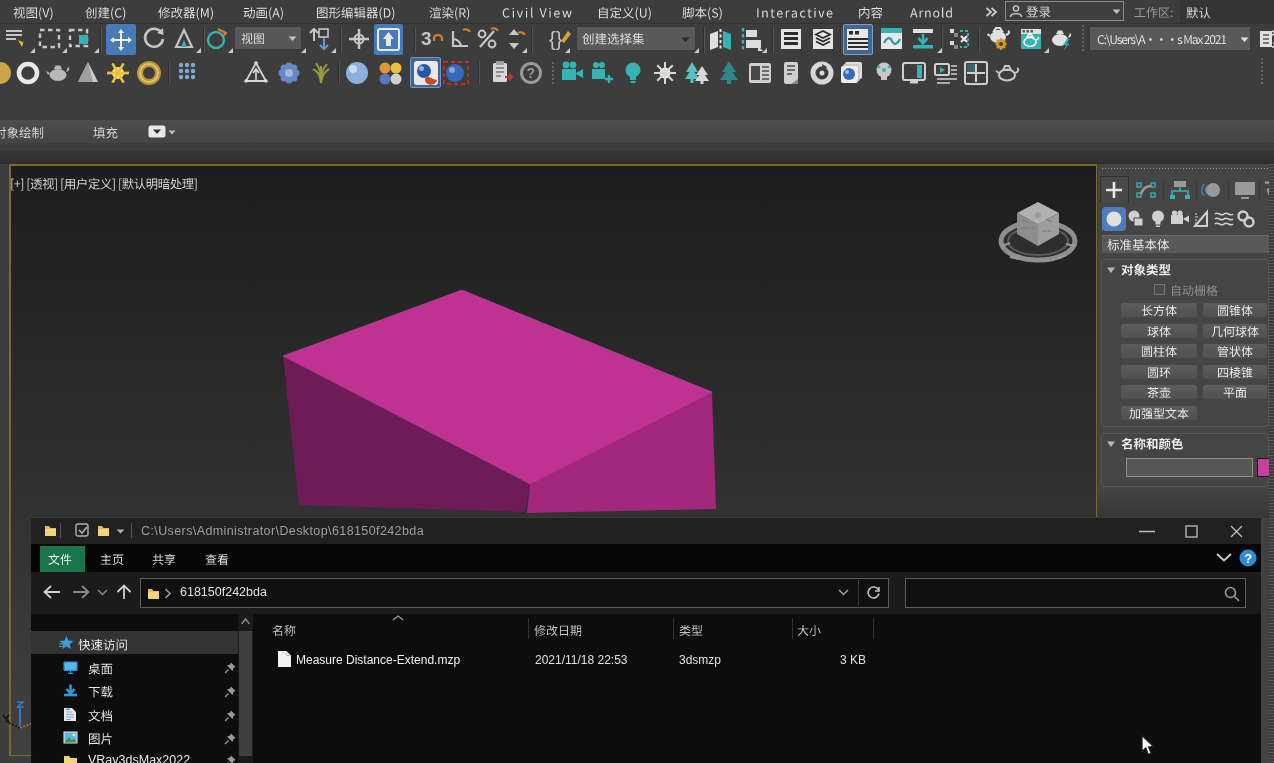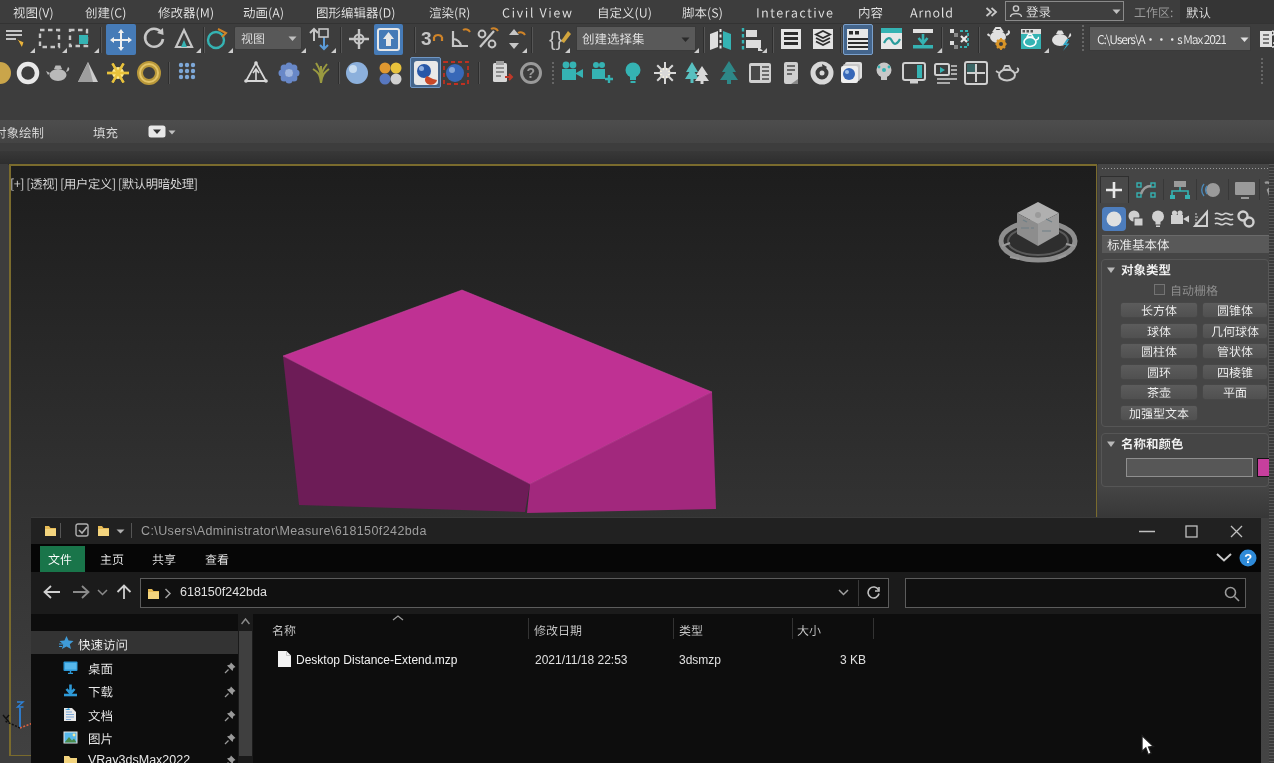--- a/index.html
+++ b/index.html
@@ -662,21 +662,21 @@
     <path d="M4 7 l3 3 5 -6" stroke="#b0b0b0" stroke-width="1.6" fill="none"></path>
   </svg>
 <svg style="position:absolute;left:97px;top:523px" width="13" height="15" viewBox="0 0 13 15">
     <path d="M1 3 h4 l1.5 2 H12 v8 H1 Z" fill="#e7bb55"></path>
     <path d="M1 6 h11 v7 H1 Z" fill="#f3d47e"></path>
   </svg>
 <svg style="position:absolute;left:116px;top:529px" width="9" height="5" viewBox="0 0 9 5">
     <path d="M0.5 0.5 L4.5 4.5 L8.5 0.5 Z" fill="#b0b0b0"></path>
   </svg>
 <div style="position:absolute;left:131px;top:523px;width:1px;height:15px;background:#555"></div>
-<div style="position:absolute;left:141px;top:524px;width:300px;height:16px;font-size:12.5px;font-family:Liberation Sans,sans-serif;color:#9e9e9e;letter-spacing:0.4px">C:\Users\Administrator\Measure\618150f242bda</div>
+<div style="position:absolute;left:141px;top:524px;width:300px;height:16px;font-size:12.5px;font-family:Liberation Sans,sans-serif;color:#9e9e9e;letter-spacing:0.4px">C:\Users\Administrator\Desktop\618150f242bda</div>
 <svg style="position:absolute;left:1139px;top:530px" width="16" height="3" viewBox="0 0 16 3">
     <path d="M0 1.5 H16" stroke="#c0c0c0" stroke-width="1.5"></path>
   </svg>
 <svg style="position:absolute;left:1185px;top:525px" width="13" height="13" viewBox="0 0 13 13">
     <rect x="1" y="1" width="11" height="11" fill="none" stroke="#c0c0c0" stroke-width="1.3"></rect>
   </svg>
 <svg style="position:absolute;left:1230px;top:525px" width="13" height="13" viewBox="0 0 13 13">
     <path d="M1 1 L12 12 M12 1 L1 12" stroke="#c0c0c0" stroke-width="1.3"></path>
   </svg>
 <div style="position:absolute;left:31px;top:544px;width:1230px;height:28px;background:#060606"></div>
@@ -820,20 +820,20 @@
     <path d="M1 5 L6 1 L11 5" stroke="#9a9a9a" stroke-width="1.3" fill="none"></path>
   </svg>
 <div style="position:absolute;left:528px;top:618px;width:1px;height:21px;background:#333"></div>
 <div style="position:absolute;left:673px;top:618px;width:1px;height:21px;background:#333"></div>
 <div style="position:absolute;left:792px;top:618px;width:1px;height:21px;background:#333"></div>
 <div style="position:absolute;left:873px;top:618px;width:1px;height:21px;background:#333"></div>
 <svg style="position:absolute;left:277px;top:650px" width="15" height="18" viewBox="0 0 15 18">
     <path d="M1 1 h8.5 L14 5.5 V17 H1 Z" fill="#f2f2f2"></path>
     <path d="M9.5 1 V5.5 H14" fill="none" stroke="#c8c8c8" stroke-width="1"></path>
   </svg>
-<div style="position:absolute;left:296px;top:653px;width:250px;height:15px;font-size:12px;font-family:Liberation Sans,sans-serif;color:#f0f0f0">Desktop Distance-Extend.mzp</div>
+<div style="position:absolute;left:296px;top:653px;width:250px;height:15px;font-size:12px;font-family:Liberation Sans,sans-serif;color:#f0f0f0">Measure Distance-Extend.mzp</div>
 <div style="position:absolute;left:535px;top:653px;width:150px;height:15px;font-size:12px;font-family:Liberation Sans,sans-serif;color:#e0e0e0">2021/11/18 22:53</div>
 <div style="position:absolute;left:679px;top:653px;width:100px;height:15px;font-size:12px;font-family:Liberation Sans,sans-serif;color:#e0e0e0">3dsmzp</div>
 <div style="position:absolute;left:828px;top:653px;width:38px;height:15px;font-size:12px;font-family:Liberation Sans,sans-serif;color:#e0e0e0;text-align:right">3 KB</div>
 <div style="position:absolute;left:1261px;top:518px;width:13px;height:245px;background:linear-gradient(#404040,#444)"></div>
 <div style="position:absolute;left:1269px;top:518px;width:5px;height:245px;background:repeating-linear-gradient(#565656 0 1px,#3b3b3b 1px 3px)"></div>
 <svg style="position:absolute;left:1140px;top:734px" width="16" height="23" viewBox="0 0 16 23">
     <path d="M2 1.5 L2 17.5 L5.8 14 L8.2 20.5 L11.2 19.2 L8.6 13 L13.5 12.5 Z" fill="#ffffff" stroke="#1d1d1d" stroke-width="1.3"></path>
   </svg>
 </body></html>

